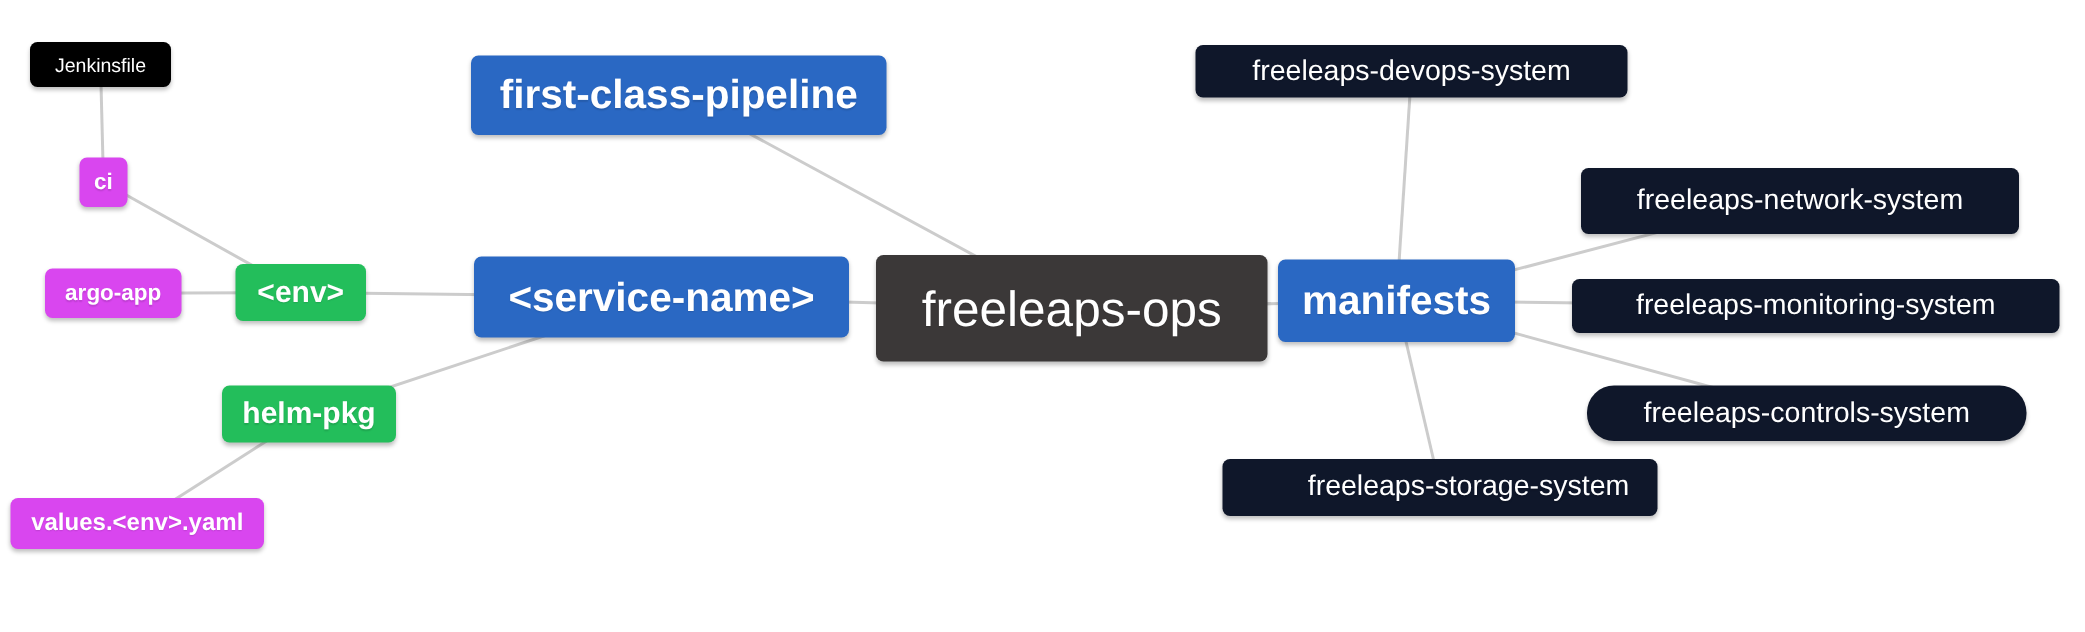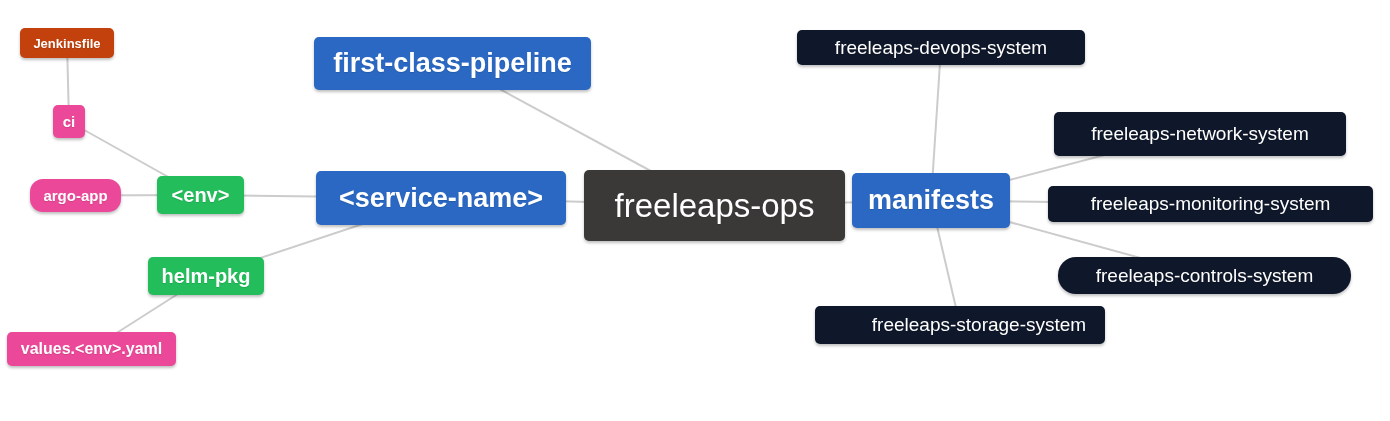--- a/index.html
+++ b/index.html
@@ -35,22 +35,22 @@
     border-radius: 5px;
     box-shadow: 0 2px 3px rgba(0,0,0,0.25);
     white-space: nowrap;
     cursor: pointer;
     text-shadow: 0 1px 1px rgba(0,0,0,0.12);
     box-sizing: border-box;
   }
   .node-blue   { background: #2A68C3; font-weight: 700; }
   .node-green  { background: #23BE5B; font-weight: 700; }
   .node-green-sys { background: #0f172a; font-weight: 400; }
-  .node-red    { background: #ec4899; font-weight: 700; }
-  .node-orange { background: #c2410c; font-weight: 700; }
+  .node-red    { background: #d946ef; font-weight: 700; }
+  .node-orange { background: #000000; font-weight: 400; }
   .node-dark   { background: #3B3838; font-weight: 400; }
 </style>
 </head>
 <body>
 
 <div class="canvas">
 
   <svg id="edges">
       <line x1="67" y1="43" x2="69" y2="121.5"></line>
       <line x1="69" y1="121.5" x2="200.5" y2="195"></line>
@@ -65,21 +65,21 @@
       <line x1="931" y1="200.5" x2="1200" y2="130"></line>
       <line x1="931" y1="200.5" x2="1210.5" y2="204"></line>
       <line x1="931" y1="200.5" x2="1204.5" y2="275.5"></line>
       <line x1="931" y1="200.5" x2="960" y2="325"></line>
     </svg>
 
   <div class="node node-orange" style="left:20px; top:28px; width:94px; height:30px; font-size:13px;">Jenkinsfile</div>
 
   <div class="node node-red" style="left:53px; top:105px; width:32px; height:33px; font-size:15px;">ci</div>
 
-  <div class="node node-red" style="left:30px; top:179px; width:91px; height:33px; font-size:15px;border-radius:13px;">argo-app</div>
+  <div class="node node-red" style="left:30px; top:179px; width:91px; height:33px; font-size:15px;">argo-app</div>
 
   <div class="node node-green" style="left:157px; top:176px; width:87px; height:38px; font-size:20px;">&lt;env&gt;</div>
 
   <div class="node node-green" style="left:148px; top:257px; width:116px; height:38px; font-size:20px;">helm-pkg</div>
 
   <div class="node node-red" style="left:7px; top:332px; width:169px; height:34px; font-size:16px;">values.&lt;env&gt;.yaml</div>
 
   <div class="node node-blue" style="left:314px; top:37px; width:277px; height:53px; font-size:27px;">first-class-pipeline</div>
 
   <div class="node node-blue" style="left:316px; top:171px; width:250px; height:54px; font-size:27px;">&lt;service-name&gt;</div>

